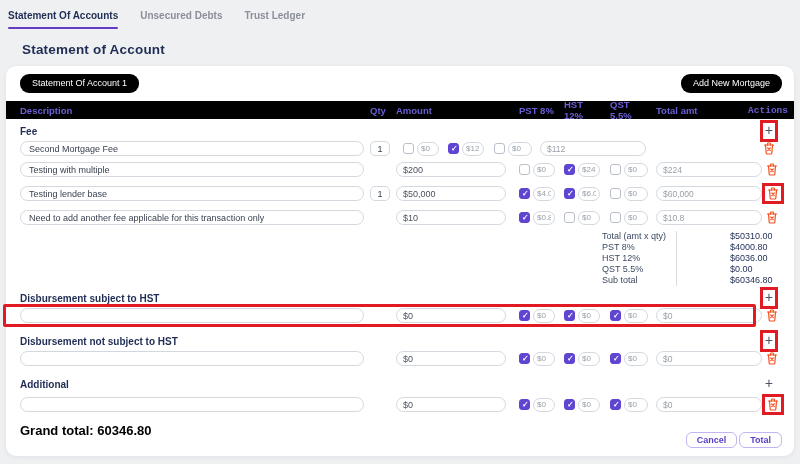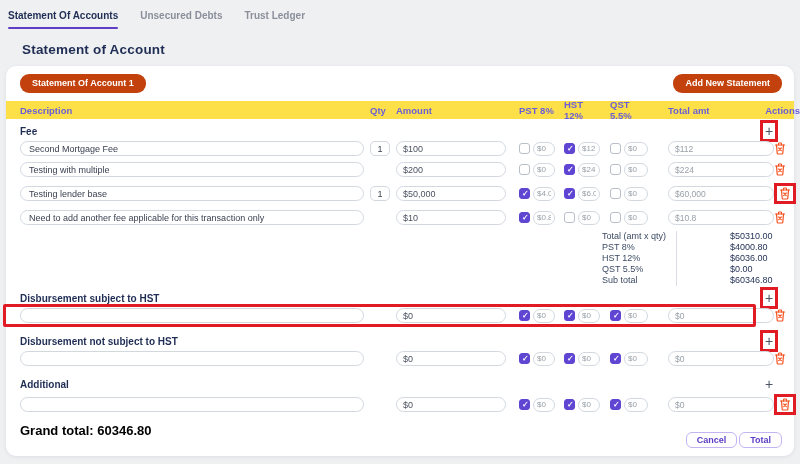--- a/index.html
+++ b/index.html
@@ -19,37 +19,37 @@
   .page-title { font-size:13.5px; font-weight:bold; color:#1f2d54; margin:13px 0 0 22px; letter-spacing:.2px; }
 
   
   .card {
     position:absolute; left:6px; right:6px; top:66px; bottom:8px;
     background:#fff; border-radius:10px; box-shadow:0 1px 4px rgba(30,40,90,.08);
     padding-top:8px;
   }
   .btn-row { display:flex; justify-content:space-between; padding:0 12px 0 14px; }
   .btn-purple {
-    background:#c2410c; color:#fff; border:none; border-radius:9px;
-    font-size:9px; font-weight:bold; padding:5px 12px; height:19px;
+    background:#000000; color:#fff; border:none; border-radius:9px;
+    font-size:9px; font-weight:normal; padding:5px 12px; height:19px;
     font-family:"Liberation Sans", sans-serif; cursor:pointer; line-height:1;
   }
 
   
   .row { display:flex; align-items:center; padding:0 12px 0 14px; }
   .c-desc  { flex:0 0 344px; }
   .c-qty   { flex:0 0 20px;  margin-left:6px; }
   .c-amt   { flex:0 0 110px; margin-left:6px; }
   .c-pst   { flex:0 0 36px;  margin-left:13px; display:flex; align-items:center; gap:3px; }
   .c-hst   { flex:0 0 36px;  margin-left:9px;  display:flex; align-items:center; gap:3px; }
   .c-qst   { flex:0 0 38px;  margin-left:10px; display:flex; align-items:center; gap:3px; }
-  .c-total { flex:0 0 106px; margin-left:20px; }
-  .c-act   { margin-left:auto; width:26px; display:flex; justify-content:center; align-items:center; }
-
-  .thead { background:#fde047; height:18px; margin-top:8px; }
+  .c-total { flex:0 0 106px; margin-left:8px; }
+  .c-act   { margin-left:auto; width:26px; display:flex; justify-content:center; align-items:center;font-family:Liberation Mono, monospace; }
+
+  .thead { background:#000000; height:18px; margin-top:8px; }
   .thead span { font-size:9.5px; font-weight:bold; color:#6b5fd8; }
   .thead .c-act { justify-content:flex-end; }
 
   .section-label-row { display:flex; align-items:center; height:20px; padding:0 12px 0 14px; margin-top:2px; }
   .section-label { font-size:10px; font-weight:bold; color:#1f2d54; }
 
   .input-row { margin-bottom:6px; position:relative; }
 
   input { font-family:"Liberation Sans", sans-serif; outline:none; background:#fff; }
   .inp { border:1px solid #d3d8df; height:15px; width:100%; }
@@ -101,21 +101,21 @@
     <span>Trust Ledger</span>
   </div>
 </div>
 
 <div class="page-title">Statement of Account</div>
 
 <div class="card">
 
   <div class="btn-row">
     <button class="btn-purple">Statement Of Account 1</button>
-    <button class="btn-purple">Add New Statement</button>
+    <button class="btn-purple">Add New Mortgage</button>
   </div>
 
   <div class="row thead">
     <span class="c-desc">Description</span>
     <span class="c-qty">Qty</span>
     <span class="c-amt">Amount</span>
     <span class="c-pst">PST 8%</span>
     <span class="c-hst">HST 12%</span>
     <span class="c-qst">QST 5.5%</span>
     <span class="c-total">Total amt</span>
@@ -127,21 +127,20 @@
     <span class="c-act">
       <span class="red-icon-box">
         <span class="plus">+</span>
       </span>
     </span>
   </div>
 
   <div class="row input-row">
     <input class="inp inp-desc c-desc" value="Second Mortgage Fee" style="">
     <input class="inp inp-qty c-qty" value="1" style="">
-    <input class="inp inp-amt c-amt" value="$100" style="">
     <span class="c-pst">
         <span class="cb" data-checked="false"></span>
         <input class="inp inp-tax" value="$0" style="">
       </span>
     <span class="c-hst">
         <span class="cb" data-checked="true"></span>
         <input class="inp inp-tax" value="$12.00" style="">
       </span>
     <span class="c-qst">
         <span class="cb" data-checked="false"></span>

